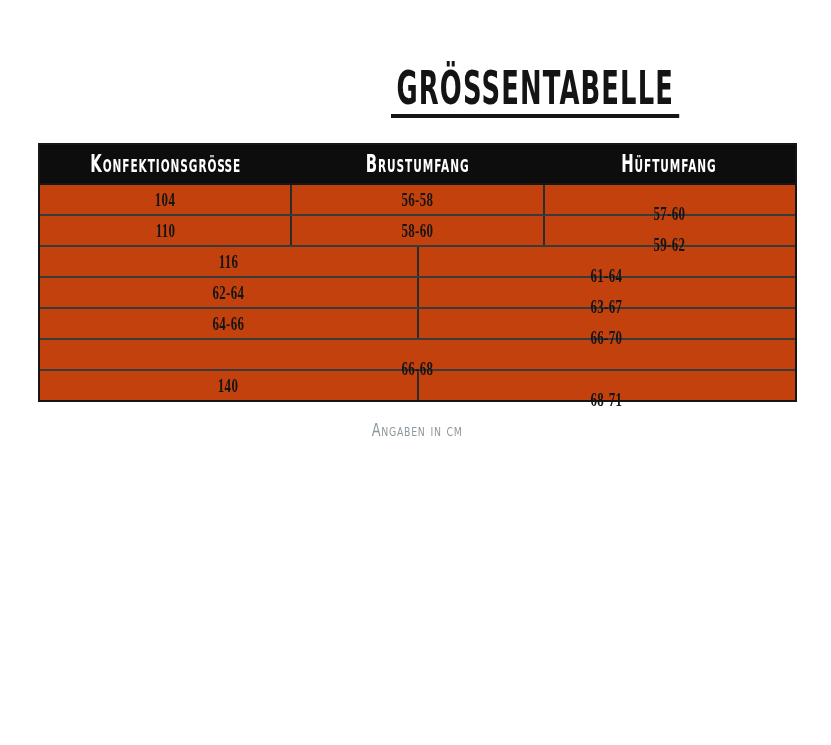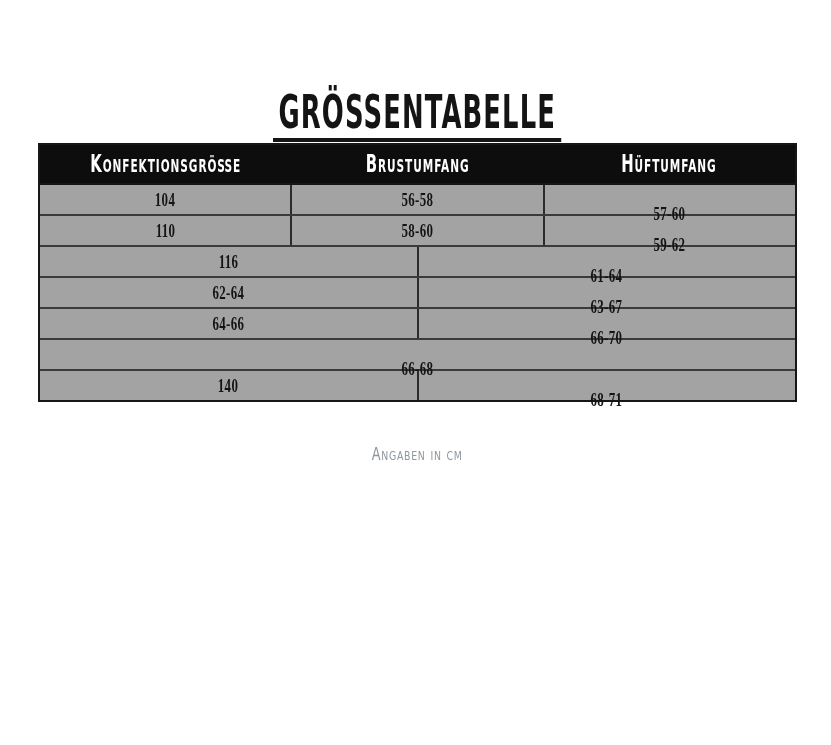--- a/index.html
+++ b/index.html
@@ -28,40 +28,40 @@
     display: inline-block;
     font-weight: 700;
     white-space: nowrap;
     transform-origin: center;
     color: var(--text);
   }
 
   .title-wrap {
     position: absolute;
     left: 38px;
-    top: 88px;
+    top: 64px;
     width: 759px;
-    text-align: center;
+    text-align: right;
     line-height: 1;
   }
   .title-text {
     font-size: 47px;
     letter-spacing: 2px;
     transform: scaleX(0.55);
     border-bottom: 4px solid #151515;
     padding: 0 10px 3px 10px;
   }
 
   .size-table {
     position: absolute;
     left: 38px;
     top: 143px;
     width: 759px;
     border: 2px solid var(--border-outer);
-    background: #a3a3a3;
+    background: #c2410c;
   }
   .thead {
     display: flex;
     height: 38px;
     background: var(--header-bg);
     color: var(--header-text);
   }
   .th {
     flex: 1;
     display: flex;
@@ -95,21 +95,20 @@
     letter-spacing: 0.5px;
     transform: scaleX(0.68);
   }
 
   .footnote-wrap {
     position: absolute;
     left: 38px;
     top: 419px;
     width: 759px;
     text-align: center;
-    margin-top: 24px;
   }
   .footnote-text {
     display: inline-block;
     font-family: "DejaVu Sans", "Liberation Sans", sans-serif;
     font-weight: 400;
     font-variant: small-caps;
     font-size: 18px;
     letter-spacing: 1px;
     color: var(--footnote);
     transform: scaleX(0.72);

